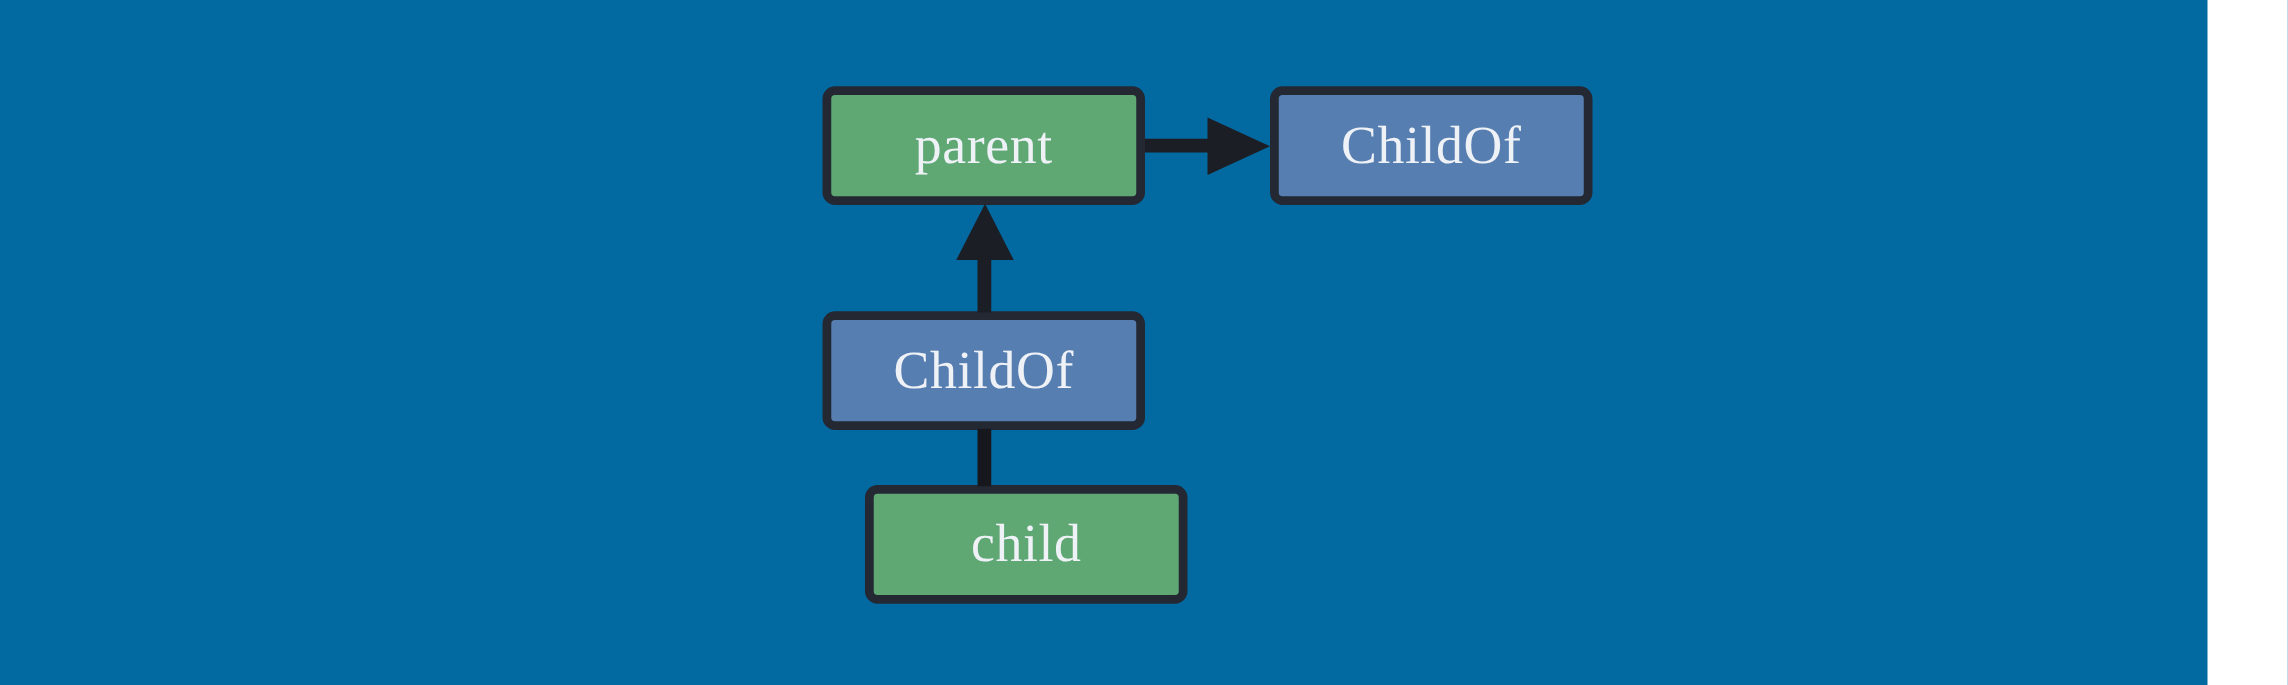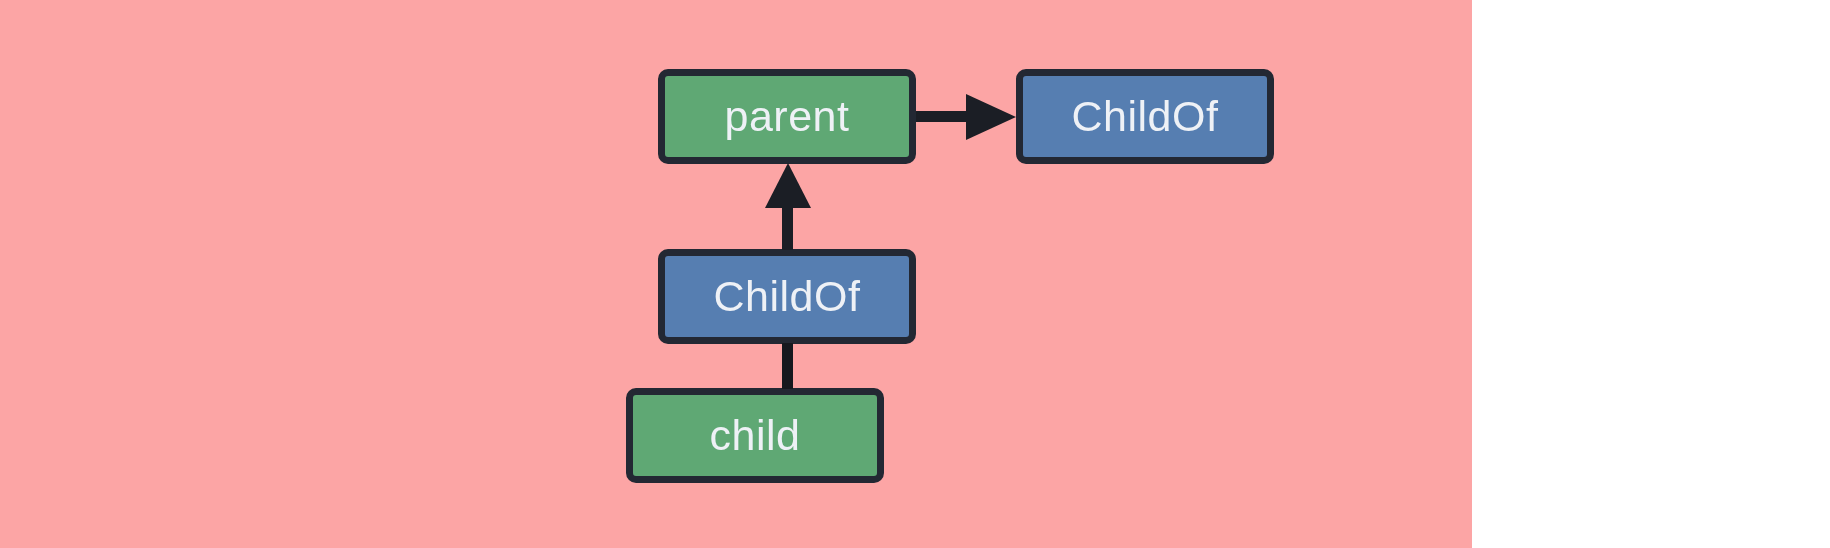--- a/index.html
+++ b/index.html
@@ -2,25 +2,25 @@
 <html><head>
 <meta charset="utf-8">
 <style>
   html, body {
     margin: 0;
     padding: 0;
     background: #ffffff;
   }
   .canvas {
     position: relative;
-    width: 1472px;
+    width: 1766px;
     height: 548px;
-    background: #fca5a5;
+    background: #0369a1;
     overflow: hidden;
-    font-family: Liberation Sans, sans-serif;
+    font-family: Liberation Serif, serif;
   }
   .node {
     position: absolute;
     box-sizing: border-box;
     width: 258px;
     height: 95px;
     border: 7px solid #232833;
     border-radius: 10px;
     display: flex;
     align-items: center;
@@ -29,21 +29,21 @@
     letter-spacing: 0.5px;
     color: #eef1f6;
     user-select: none;
   }
   .node--entity   { background: #5fa874; }
   .node--relation { background: #567eb1; }
 
   #node-parent   { left: 658px;  top: 69px;  }
   #node-position { left: 1016px; top: 69px;  }
   #node-childof  { left: 658px;  top: 249px; }
-  #node-child    { left: 626px;  top: 388px; }
+  #node-child    { left: 692px;  top: 388px; }
 
   .edge-part { position: absolute; }
 
   
   .shaft-parent-position {
     left: 916px; top: 111px;
     width: 56px; height: 11px;
     background: #1b1e25;
   }
   .head-parent-position {

